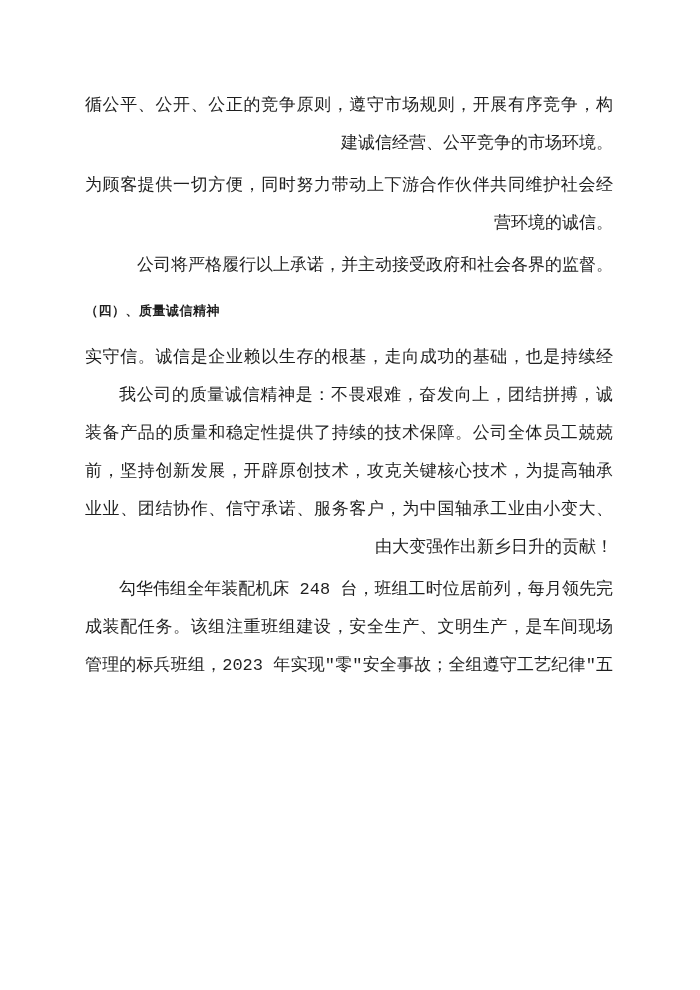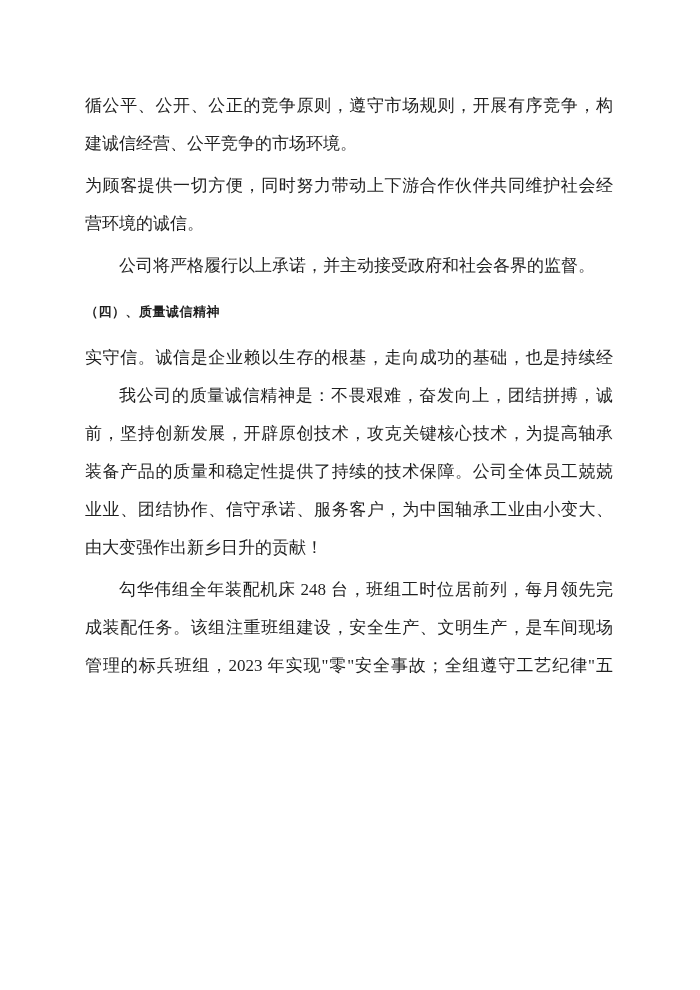--- a/index.html
+++ b/index.html
@@ -6,38 +6,38 @@
     margin: 0;
     padding: 0;
     background: #ffffff;
   }
   .page {
     position: relative;
     width: 700px;
     height: 766px;
     background: #ffffff;
     overflow: hidden;
-    font-family: Liberation Serif, serif;
+    font-family: Liberation Mono, monospace;
     color: #1f1f1f;
   }
   .content {
     position: absolute;
     left: 85px;
     top: 87px;
     width: 528px;
     font-size: 17px;
     line-height: 38px;
     text-align: justify;
   }
   .para {
     margin: 0 0 4px 0;
   }
   .line {
     white-space: nowrap;
-    text-align: left;
+    text-align: right;
   }
   .line.full {
     white-space: normal;
     text-align: justify;
     text-align-last: justify;
   }
   .line.indent {
     text-indent: 2em;
   }
   .heading {
@@ -71,22 +71,22 @@
         <div class="line full">为顾客提供一切方便，同时努力带动上下游合作伙伴共同维护社会经</div>
         <div class="line">营环境的诚信。</div>
       </div>
       <div class="para">
         <div class="line indent">公司将严格履行以上承诺，并主动接受政府和社会各界的监督。</div>
       </div>
       <div class="heading">（四）、质量诚信精神</div>
       <div class="para">
         <div class="line full">实守信。诚信是企业赖以生存的根基，走向成功的基础，也是持续经</div>
         <div class="line full indent">我公司的质量诚信精神是：不畏艰难，奋发向上，团结拼搏，诚</div>
+        <div class="line full">装备产品的质量和稳定性提供了持续的技术保障。公司全体员工兢兢</div>
         <div class="line full">前，坚持创新发展，开辟原创技术，攻克关键核心技术，为提高轴承</div>
-        <div class="line full">装备产品的质量和稳定性提供了持续的技术保障。公司全体员工兢兢</div>
         <div class="line full">业业、团结协作、信守承诺、服务客户，为中国轴承工业由小变大、</div>
         <div class="line">由大变强作出新乡日升的贡献！</div>
       </div>
       <div class="para">
         <div class="line full indent">勾华伟组全年装配机床 248 台，班组工时位居前列，每月领先完</div>
         <div class="line full">成装配任务。该组注重班组建设，安全生产、文明生产，是车间现场</div>
         <div class="line full">管理的标兵班组，2023 年实现"零"安全事故；全组遵守工艺纪律"五</div>
       </div>
     </div>
   <div class="footer-pagenum">6</div>

